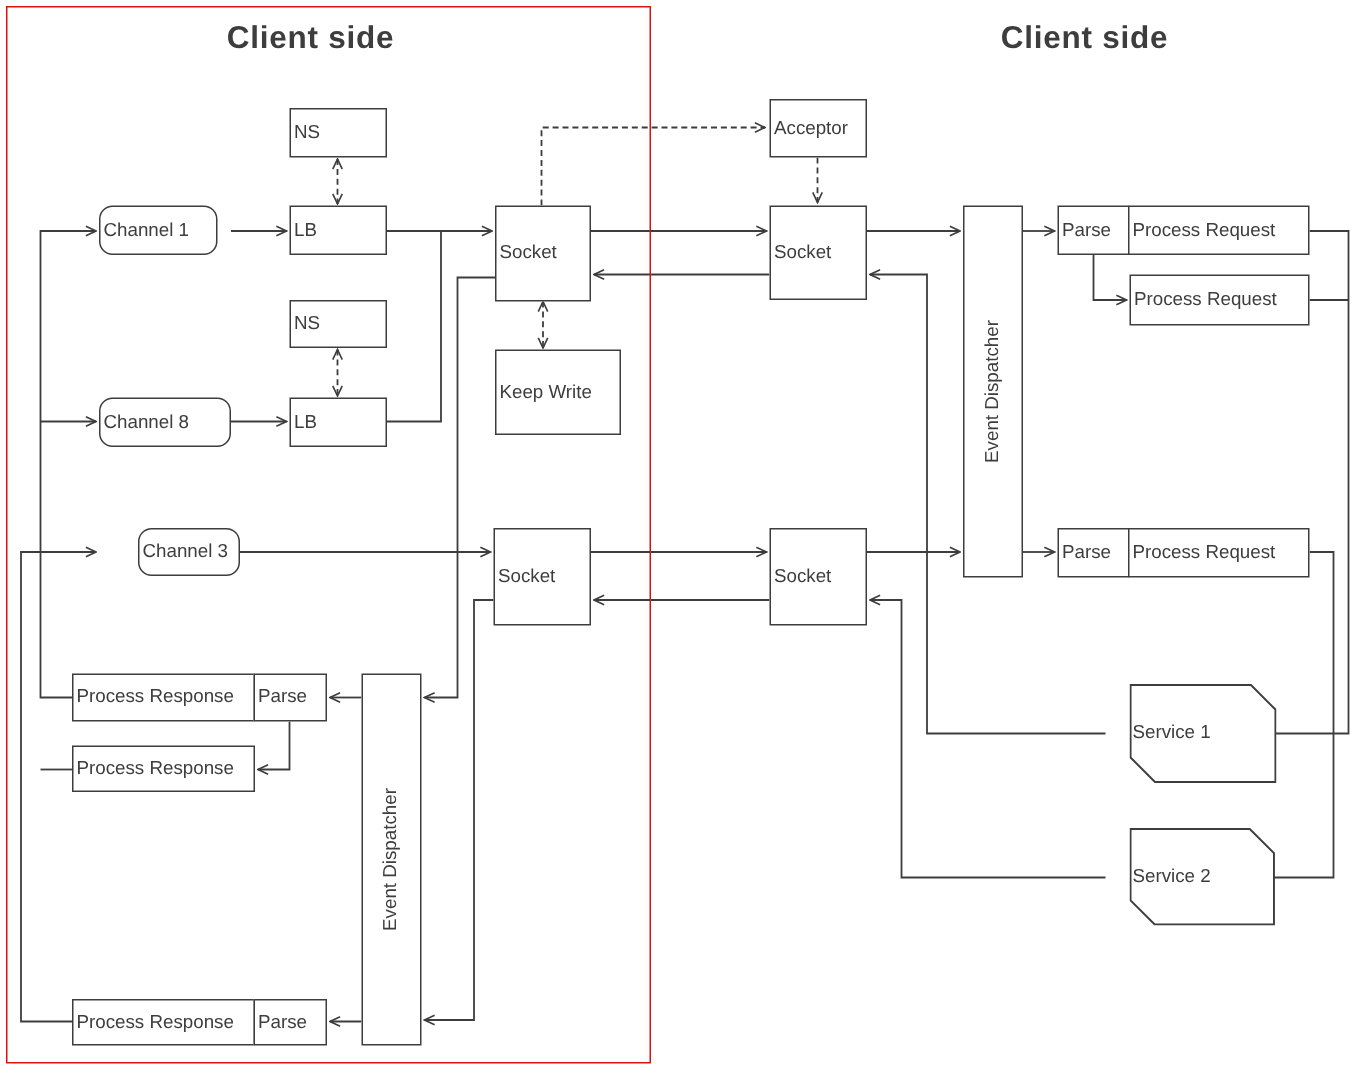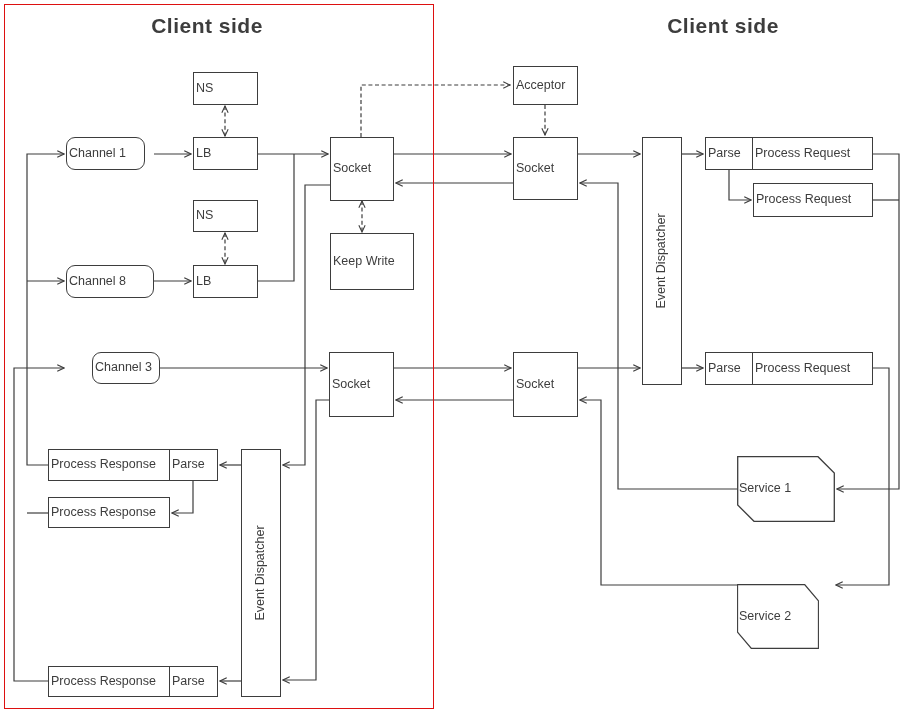--- a/index.html
+++ b/index.html
@@ -28,21 +28,21 @@
     display:flex;align-items:center;justify-content:flex-start;
     font-size:12.5px;line-height:1.25;text-align:center;
   }
   .rounded{border-radius:9px;}
   .node .lbl{padding:0 2px;}
   .ed .lbl{
     position:absolute;left:50%;top:50%;
     transform:translate(-50%,-50%) rotate(-90deg);
     white-space:nowrap;
   }
-  .service{border:none;background:transparent;}
+  .service{border:none;background:transparent;margin-left:16px;}
   .service svg{position:absolute;left:0;top:0;width:100%;height:100%;}
   .service polygon{fill:#fff;stroke:var(--line,#3d3d3d);stroke-width:1.3px;}
   .service .lbl{position:relative;}
 </style>
 </head>
 <body style="--background: #ffffff; --line: #3d3d3d; --text: #3d3d3d; --group-border: #dd1010;">
 
 <div class="canvas">
 
   <svg class="wires" viewBox="0 0 903 715">
@@ -174,20 +174,20 @@
   </div>
   <div class="node" style="left:752px;top:352px;width:121px;height:33px;">
     <span class="lbl">Process Request</span>
   </div>
   <div class="node service" style="left:737px;top:456px;width:98px;height:66px;">
     <svg viewBox="0 0 98 66" preserveAspectRatio="none">
       <polygon points="0.7,0.7 81,0.7 97.3,17 97.3,65.3 17,65.3 0.7,49"></polygon>
     </svg>
     <span class="lbl">Service 1</span>
   </div>
-  <div class="node service" style="left:737px;top:584px;width:82px;height:65px;">
+  <div class="node service" style="left:737px;top:552px;width:97px;height:65px;">
     <svg viewBox="0 0 98 66" preserveAspectRatio="none">
       <polygon points="0.7,0.7 81,0.7 97.3,17 97.3,65.3 17,65.3 0.7,49"></polygon>
     </svg>
     <span class="lbl">Service 2</span>
   </div>
 
 </div>
 
 </body></html>

